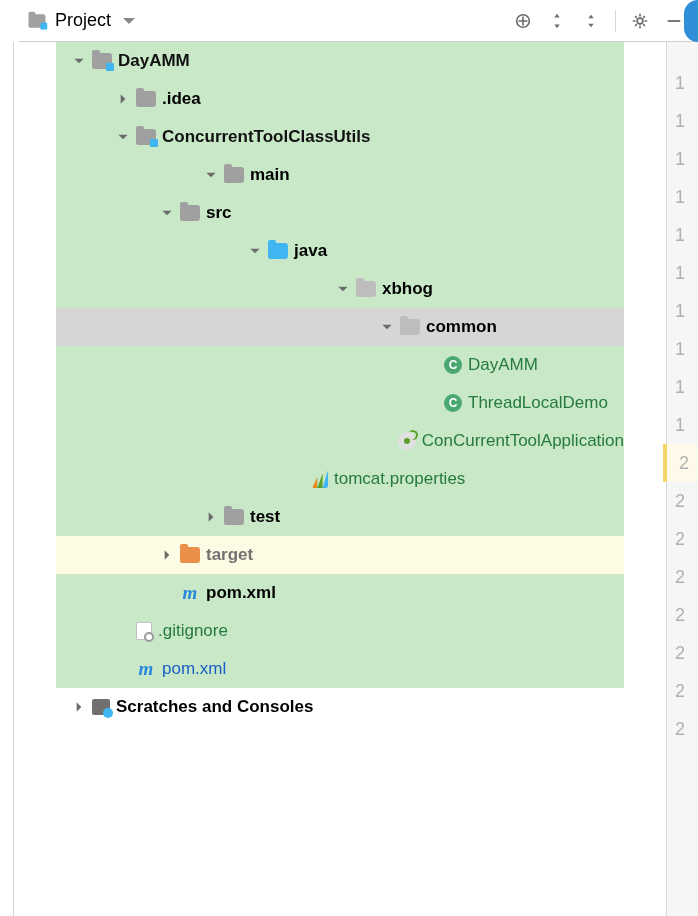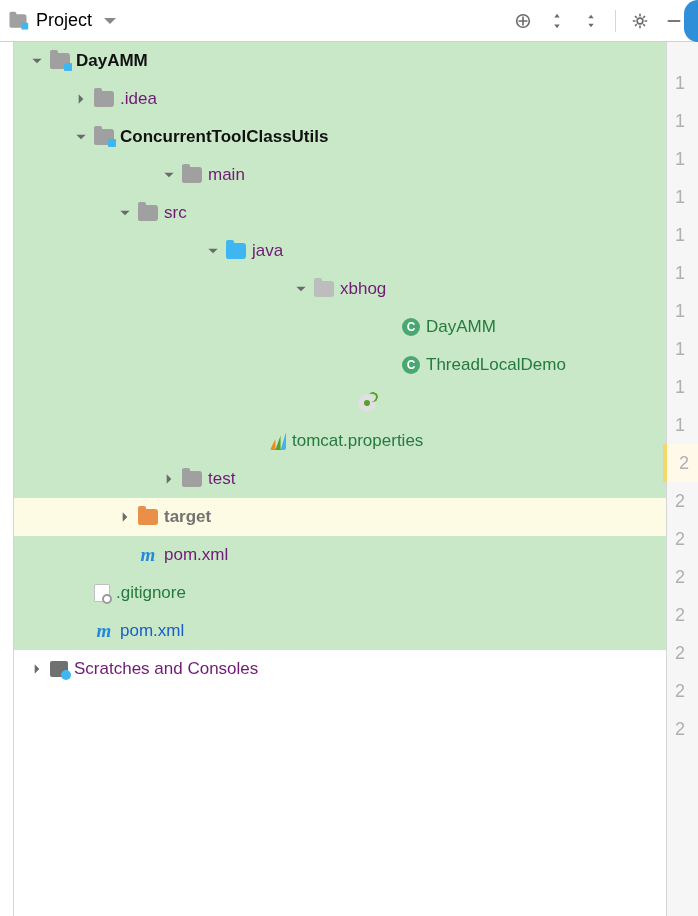--- a/index.html
+++ b/index.html
@@ -16,28 +16,30 @@
 
   
   .toolbar {
     height: 42px;
     display: flex;
     align-items: center;
     border-bottom: 1px solid #d1d1d1;
     padding: 13px 8px;
     gap: 10px;
     background: #fff;
+    margin-left: 19px;
   }
   .toolbar-left { display:flex; align-items:center; gap:8px; flex:1; }
   .toolbar-title { font-size: 18px; color:#000; }
   .toolbar-right { display:flex; align-items:center; gap:14px; margin-left:auto; padding-right:6px; }
 
   .main-area {
     display: flex;
     height: calc(100% - 42px);
+    gap: 42px;
   }
   .left-edge {
     width: 14px;
     background: #fff;
     border-right: 1px solid #d6d6d6;
   }
   .tree-panel { flex: 1; background: #fff; overflow:hidden; }
   .gutter {
     width: 32px;
     background: #f6f6f6;
@@ -108,21 +110,21 @@
   .scratch-icon { width:18px; height:16px; background:#707070; border-radius:2px; position:relative; flex-shrink:0;}
   .scratch-icon::after{content:""; position:absolute; right:-3px; bottom:-3px; width:10px; height:10px; background:#3fb6f2; border-radius:50%;}
 
   .label { white-space:nowrap; }
   .bold { font-weight:700; }
   .path-hint { color:#a0a0a0; margin-left:8px; font-size:17px;}
   .txt-green { color:#267a3e; }
   .txt-olive { color:#737373;font-weight:bold; }
   .txt-blue  { color:#1a5fc7; }
   .txt-dark  { color:#111; }
-  .txt-gray  { color:#701a75; }
+  .txt-gray  { color:#000000;font-weight:bold; }
 
   
   .ti { width:20px; height:20px; display:flex; align-items:center; justify-content:center; color:#6b6b6b;}
   .divbar { width:1px; height:22px; background:#d6d6d6;}
   .ti svg { width:18px; height:18px; }
   .bluecircle { width:14px; height:42px; background:#2f8fd8; border-top-left-radius:14px; border-bottom-left-radius:14px; position:absolute; right:0; top:0;}
 </style>
 </head>
 <body>
 
@@ -266,20 +268,37 @@
         <div style="width:10px"></div>
       <div class="chevron">
           <svg viewBox="0 0 12 12">
             <path d="M2 4 L6 8 L10 4" fill="#6b6b6b"></path>
           </svg>
         </div>
       <div class="folder-icon pkg"></div>
       <span class="label txt-gray">xbhog</span>
     </div>
 
+    <div class="tree-row bg-gray">
+      <div class="indent-unit"></div>
+        <div class="indent-unit"></div>
+        <div class="indent-unit"></div>
+        <div class="indent-unit"></div>
+        <div class="indent-unit"></div>
+        <div class="indent-unit"></div>
+        <div class="indent-unit"></div>
+        <div style="width:10px"></div>
+      <div class="chevron">
+          <svg viewBox="0 0 12 12">
+            <path d="M2 4 L6 8 L10 4" fill="#6b6b6b"></path>
+          </svg>
+        </div>
+      <div class="folder-icon pkg"></div>
+      <span class="label txt-gray">common</span>
+    </div>
 
     <div class="tree-row bg-green">
       <div class="indent-unit"></div>
         <div class="indent-unit"></div>
         <div class="indent-unit"></div>
         <div class="indent-unit"></div>
         <div class="indent-unit"></div>
         <div class="indent-unit"></div>
         <div class="indent-unit"></div>
         <div class="indent-unit"></div>
@@ -313,20 +332,21 @@
         <div class="indent-unit"></div>
         <div class="indent-unit"></div>
         <div class="indent-unit"></div>
         <div style="width:10px"></div>
       <div class="blankchev"></div>
       <div class="spring-icon">
           <svg width="10" height="10" viewBox="0 0 10 10">
             <circle cx="5" cy="5" r="3" fill="#5aa02c"></circle>
           </svg>
         </div>
+      <span class="label txt-green">ConCurrentToolApplication</span>
     </div>
 
 
     <div class="tree-row bg-green">
       <div class="indent-unit"></div>
         <div class="indent-unit"></div>
         <div class="indent-unit"></div>
         <div class="indent-unit"></div>
         <div class="indent-unit"></div>
         <div style="width:10px"></div>

